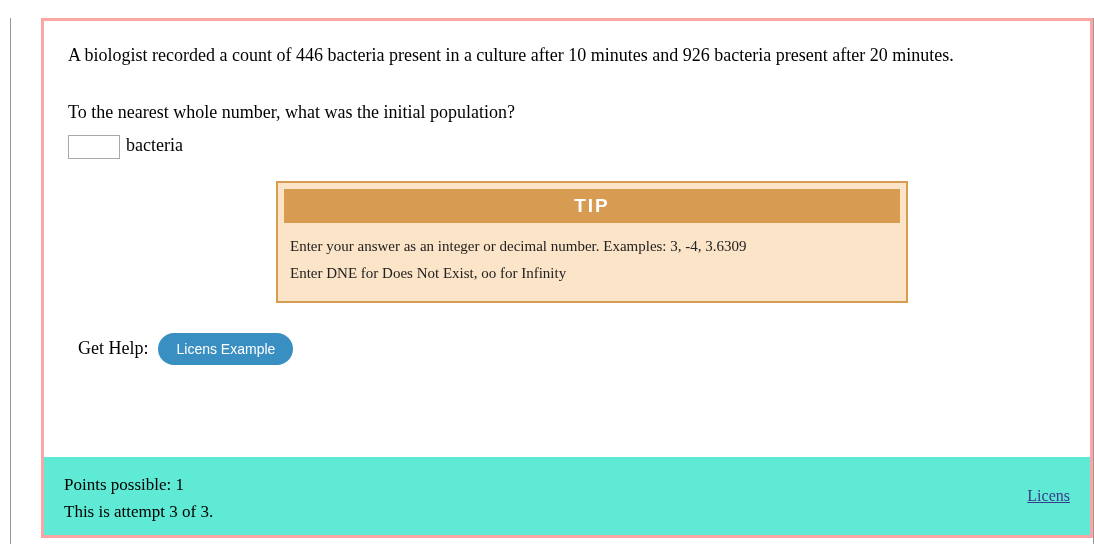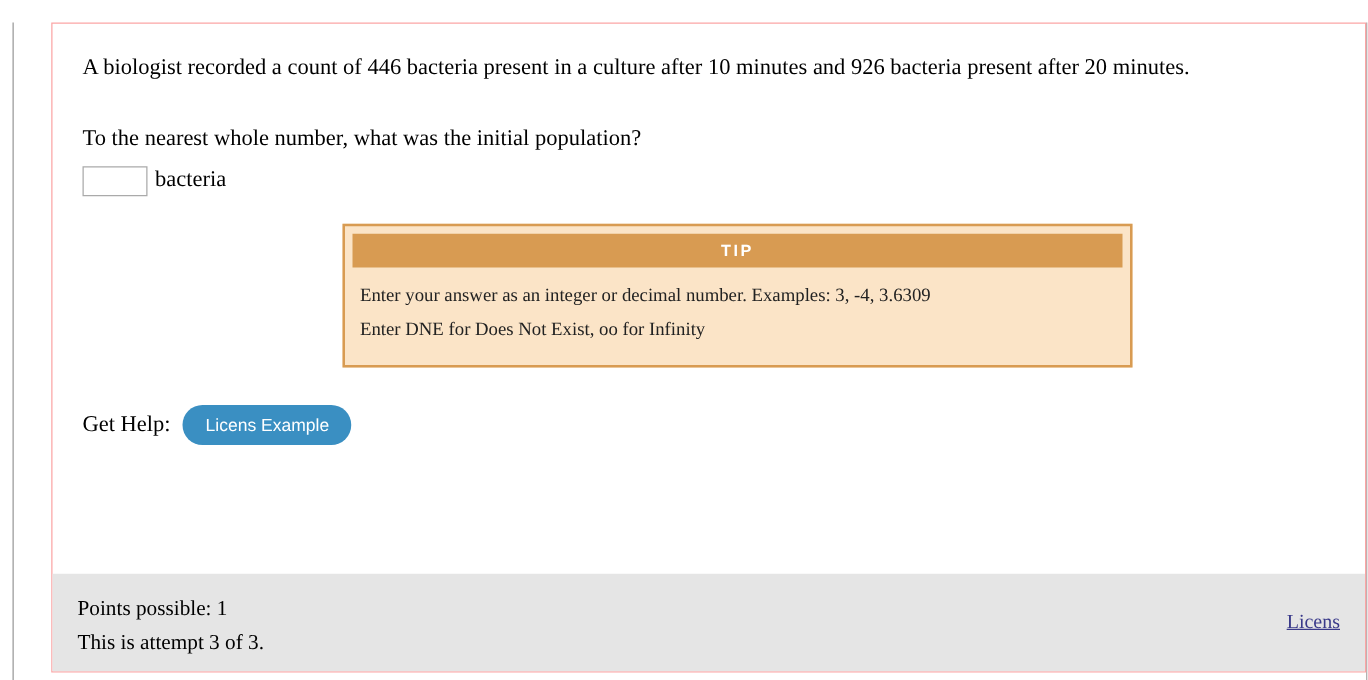--- a/index.html
+++ b/index.html
@@ -14,21 +14,21 @@
     }
     .outer-frame {
       border: 1px solid #999;
       border-top: none;
       margin-left: 10px;
       margin-right: 0;
       height: 544px;
       position: relative;
     }
     .question-box {
-      border: 1px solid #fca5a5;
+      border: 3px solid #fca5a5;
       margin: 18px 0 0 30px;
       position: relative;
       height: 520px;
     }
     .question-content {
       padding: 20px 24px 10px 24px;
     }
     .problem-text {
       line-height: 1.6;
       margin-bottom: 28px;
@@ -59,52 +59,53 @@
       background: #fbe4c7;
       padding: 6px;
       margin-bottom: 30px;
     }
     .tip-header {
       background: #d89b52;
       color: #fff;
       text-align: center;
       font-family: Arial, sans-serif;
       font-weight: bold;
-      font-size: 13px;
+      font-size: 19px;
       letter-spacing: 2px;
       padding: 6px 0;
       margin-bottom: 10px;
     }
     .tip-body {
       font-size: 15px;
       line-height: 1.8;
       color: #222;
       padding: 0 6px 8px 6px;
     }
     .help-row {
       display: flex;
       align-items: center;
       gap: 10px;
       margin-bottom: 28px;
     }
     .help-label {
       font-size: 18px;
+      margin-left: 10px;
     }
     .help-button {
       background: #3a8fc2;
       color: #fff;
       border: none;
       border-radius: 18px;
       padding: 8px 18px;
       font-family: Arial, sans-serif;
       font-size: 14px;
       cursor: pointer;
     }
     .footer-bar {
-      background: #e5e5e5;
+      background: #5eead4;
       position: absolute;
       bottom: 0;
       left: 0;
       right: 0;
       padding: 14px 20px 10px 20px;
       display: flex;
       justify-content: space-between;
       align-items: flex-start;
     }
     .footer-left {

